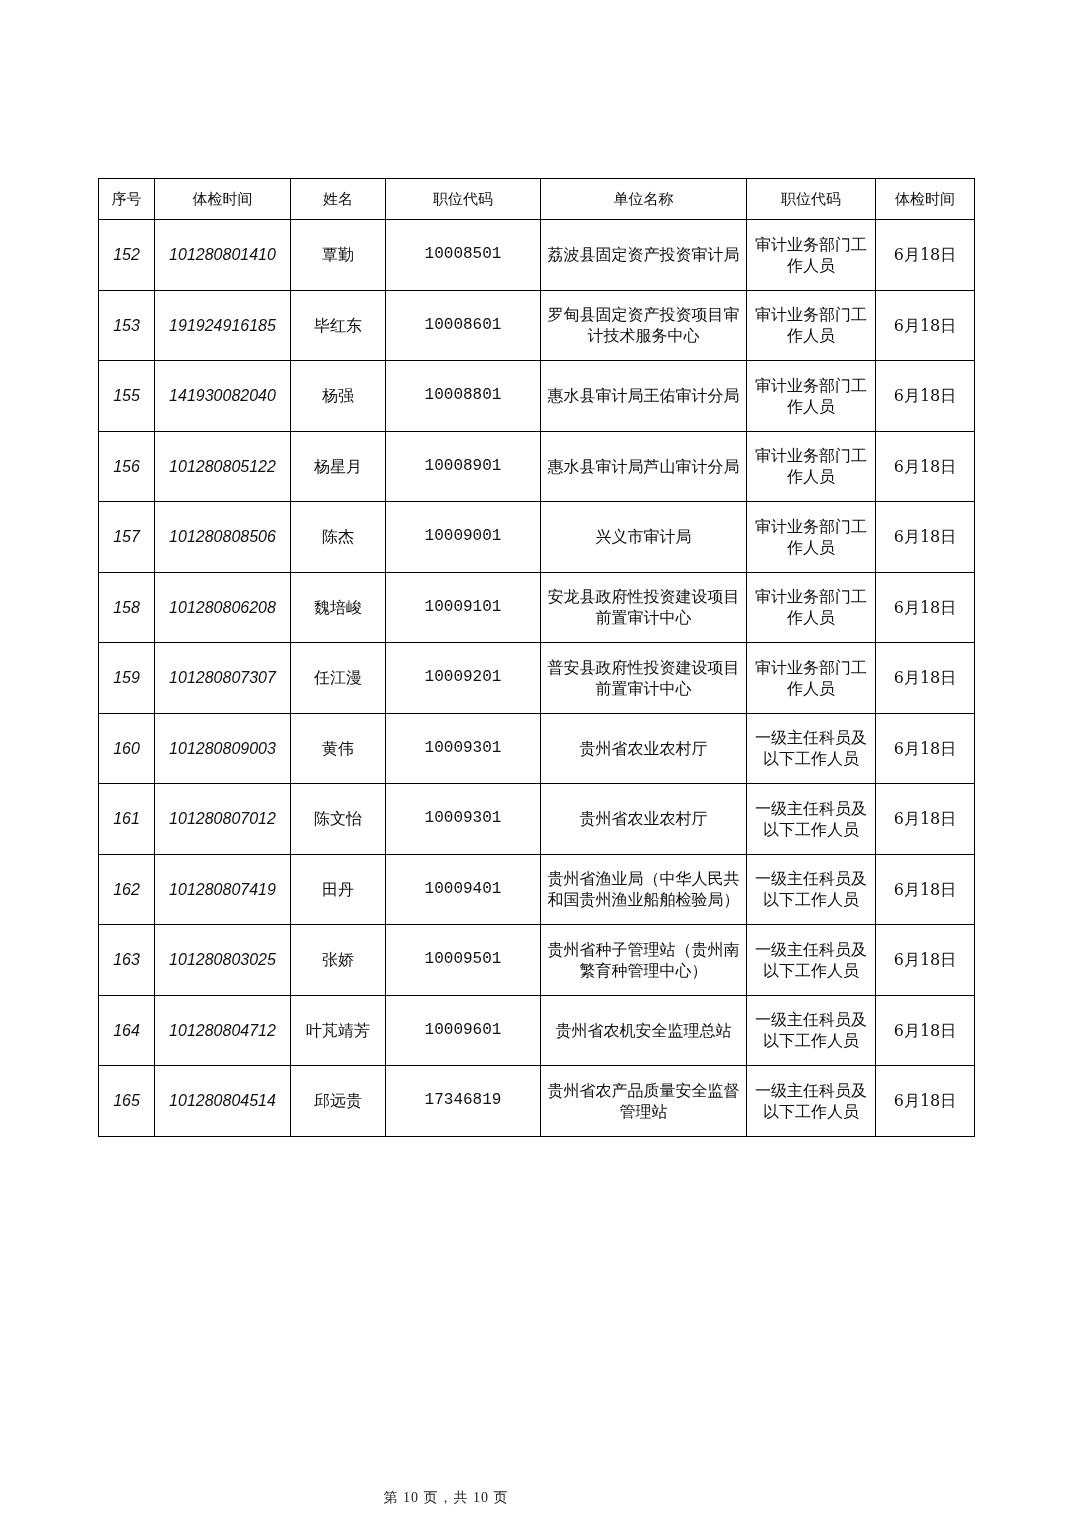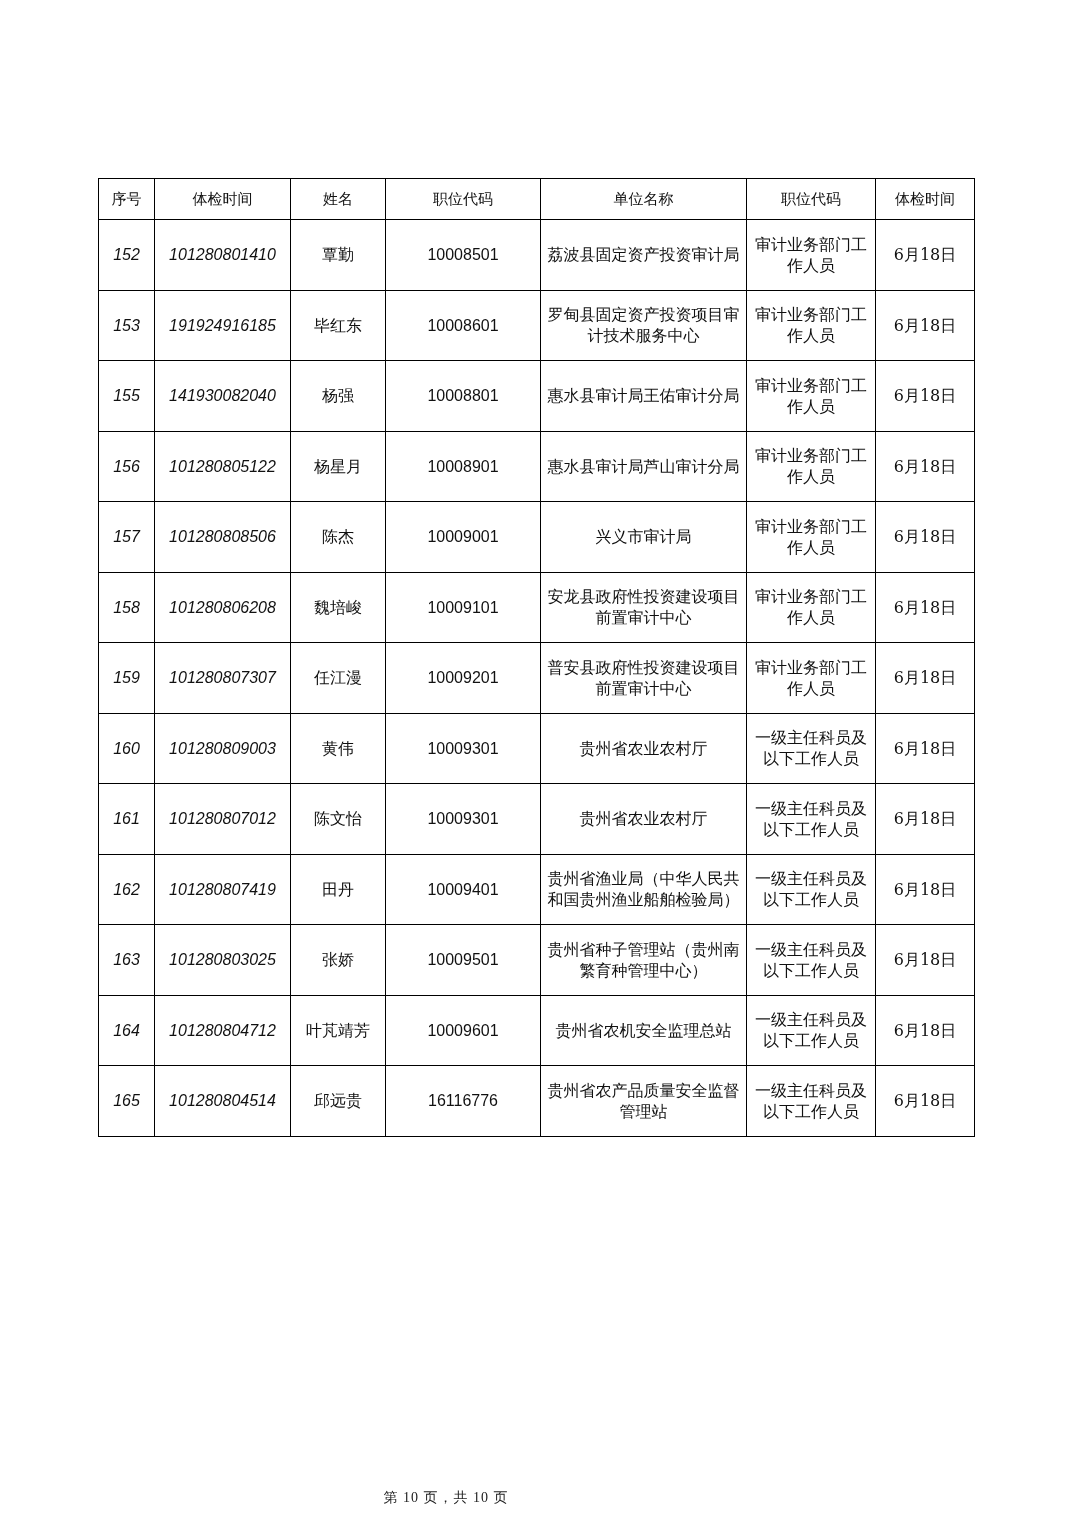--- a/index.html
+++ b/index.html
@@ -21,21 +21,21 @@
       font-size: 15px; font-weight: normal;
     }
     table.roster td { height: 69.5px; font-size: 16px; line-height: 21px; }
     td.c-seq, td.c-exam {
       font-family: "Liberation Sans", "DejaVu Sans", sans-serif; font-size: 16.5px; font-style: italic;
     }
     td.c-name, td.c-unit, td.c-post, td.c-date {
       font-family: "DejaVu Serif", "Liberation Serif", serif; font-size: 15.5px;
     }
     td.c-code {
-      font-family: Liberation Sans, sans-serif; font-size: 16px; color: #333;
+      font-family: Liberation Mono, monospace; font-size: 16px; color: #333;
     }
     td.c-unit, td.c-post { padding: 0 3px; }
     .footer {
       position: absolute; left: 0; width: 892px; top: 1441px;
       text-align: center;
       font-family: "Liberation Serif", "DejaVu Serif", serif;
       font-size: 14px; color: #222; letter-spacing: 1px;
     }
   </style>
 </head>
@@ -169,21 +169,21 @@
           <td class="c-name">叶芃靖芳</td>
           <td class="c-code">10009601</td>
           <td class="c-unit">贵州省农机安全监理总站</td>
           <td class="c-post">一级主任科员及以下工作人员</td>
           <td class="c-date">6月18日</td>
         </tr>
         <tr>
           <td class="c-seq">165</td>
           <td class="c-exam">101280804514</td>
           <td class="c-name">邱远贵</td>
-          <td class="c-code">16116776</td>
+          <td class="c-code">17346819</td>
           <td class="c-unit">贵州省农产品质量安全监督管理站</td>
           <td class="c-post">一级主任科员及以下工作人员</td>
           <td class="c-date">6月18日</td>
         </tr>
       </tbody>
   </table>
 
   <div class="footer">第 10 页，共 10 页</div>
 </div>
 

